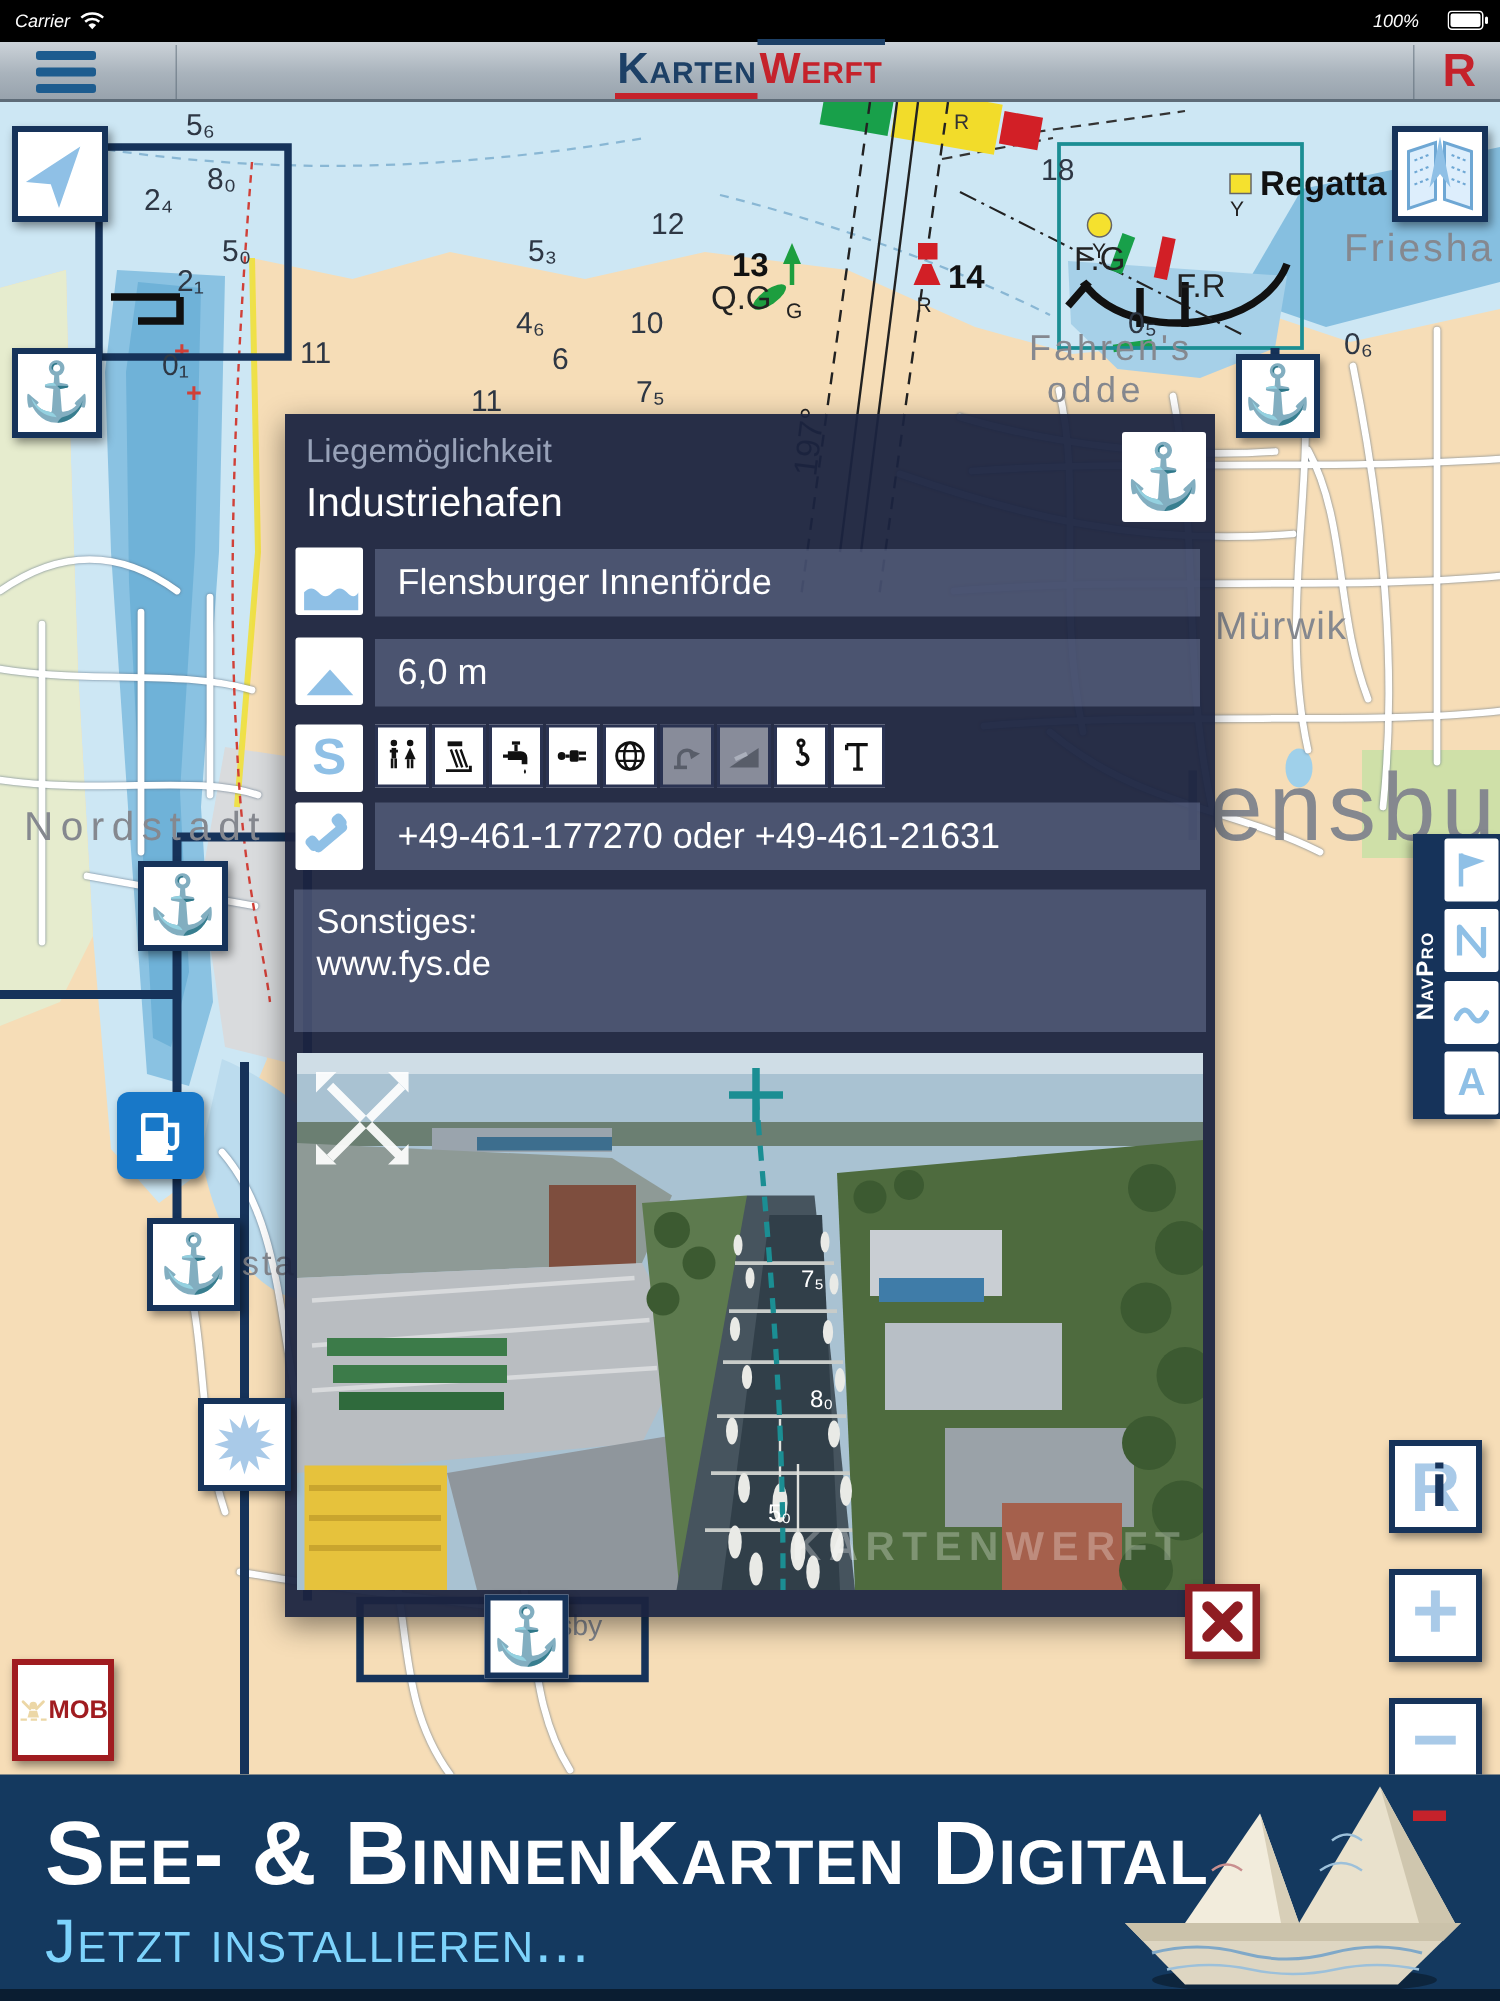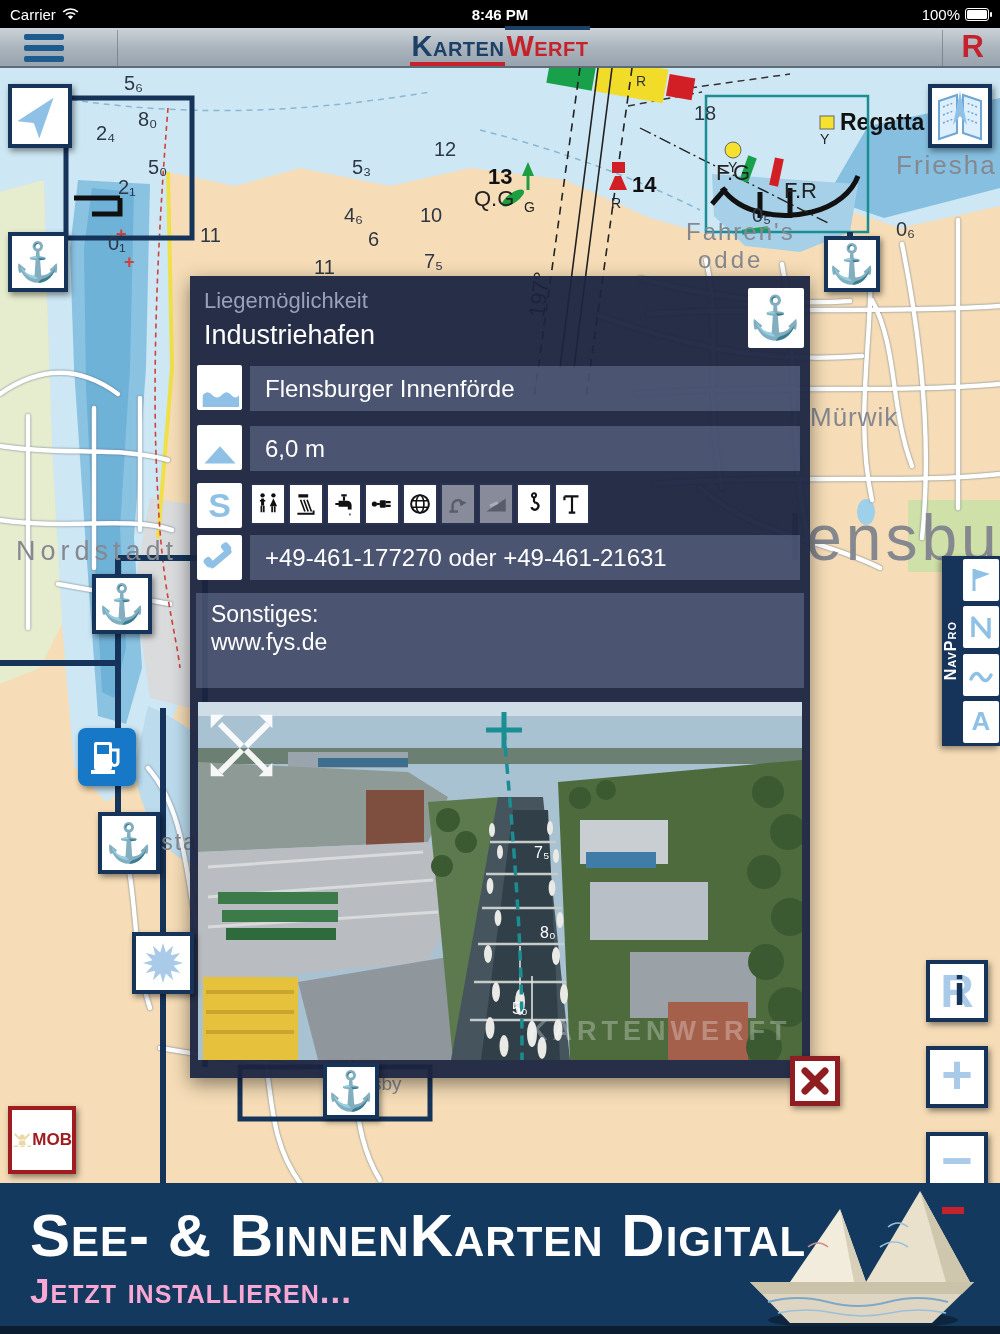--- a/index.html
+++ b/index.html
@@ -2,24 +2,24 @@
 <html><head>
 <meta charset="utf-8">
 <style>
   * { margin:0; padding:0; box-sizing:border-box; }
   html,body { background:#222; }
   .screen { position:relative; width:1000px; height:1334px; margin:0 auto; overflow:hidden;
             font-family:"Liberation Sans", sans-serif; background:#f6ddb7; }
 
   
   .status-bar { position:absolute; top:0; left:0; width:1000px; height:28px; background:#000;
-                color:#fff; display:flex; align-items:center; font-size:15px; z-index:40; }
+                color:#fff; display:flex; align-items:center; font-size:12px; z-index:40;font-style:italic; }
   .sb-left { position:absolute; left:10px; display:flex; align-items:center; gap:6px; }
   .sb-time { position:absolute; width:100%; text-align:center; font-weight:700; }
-  .sb-right { position:absolute; right:8px; display:flex; align-items:center; gap:5px; }
+  .sb-right { position:absolute; right:8px; display:flex; gap:19px; }
 
   
   .nav-bar { position:absolute; top:28px; left:0; width:1000px; height:40px; z-index:40;
              background:linear-gradient(#ccd3d9, #a9b3bc 55%, #98a3ad); border-bottom:2px solid #5e6c78; }
   .nav-sep { position:absolute; top:2px; width:1px; height:36px; background:rgba(90,104,116,.55); }
   .hamburger { position:absolute; left:24px; top:6px; width:40px; height:28px; display:flex;
                flex-direction:column; justify-content:space-between; cursor:pointer; }
   .hamburger div { height:6px; border-radius:2px; background:#1d5c8f; }
   .logo { position:absolute; left:0; right:0; top:2px; text-align:center; font-weight:700;
           font-variant:small-caps; font-size:29px; letter-spacing:.5px; }
@@ -87,39 +87,38 @@
 
   .close-btn { position:absolute; left:790px; top:988px; width:50px; height:50px; background:#fff;
                border:5px solid #8f1d22; z-index:8; display:flex; align-items:center;
                justify-content:center; cursor:pointer; box-shadow:2px 3px 6px rgba(0,0,0,.4); }
 
   
   .banner { position:absolute; left:0; top:1183px; width:1000px; height:151px; background:#14395f;
             overflow:hidden; cursor:pointer; z-index:30; }
   .banner-title { position:absolute; left:30px; top:18px; color:#fff; font-variant:small-caps;
                   font-weight:600; font-size:60px; letter-spacing:1px; }
-  .banner-sub { position:absolute; left:30px; top:88px; color:#f9a8d4; font-variant:small-caps;
-                font-weight:700; font-size:35px; letter-spacing:1px; }
+  .banner-sub { position:absolute; left:30px; top:88px; color:#7dd3fc; font-variant:small-caps;
+                font-weight:400; font-size:41px; letter-spacing:1px; }
   .banner-strip { position:absolute; bottom:0; left:0; width:100%; height:8px; background:#0a1d31; }
 </style>
 </head>
 <body>
 
 <div class="screen">
 
   <div class="status-bar">
     <div class="sb-left">
       <span>Carrier</span>
       <svg width="17" height="13" viewBox="0 0 17 13">
         <path d="M8.5,11.5 l2.6,-2.9 a4,4 0 0 0 -5.2,0 Z" fill="#fff"></path>
         <path d="M3.8,6.5 a7,7 0 0 1 9.4,0" stroke="#fff" stroke-width="1.6" fill="none"></path>
         <path d="M1.2,3.8 a11,11 0 0 1 14.6,0" stroke="#fff" stroke-width="1.6" fill="none"></path>
       </svg>
     </div>
-    <div class="sb-time">8:46 PM</div>
     <div class="sb-right">
       <span>100%</span>
       <svg width="27" height="13" viewBox="0 0 27 13">
         <rect x="0.5" y="0.5" width="23" height="12" rx="2.5" fill="none" stroke="#fff"></rect>
         <rect x="2" y="2" width="20" height="9" rx="1.5" fill="#fff"></rect>
         <rect x="25" y="4" width="2" height="5" rx="1" fill="#fff"></rect>
       </svg>
     </div>
   </div>
 

